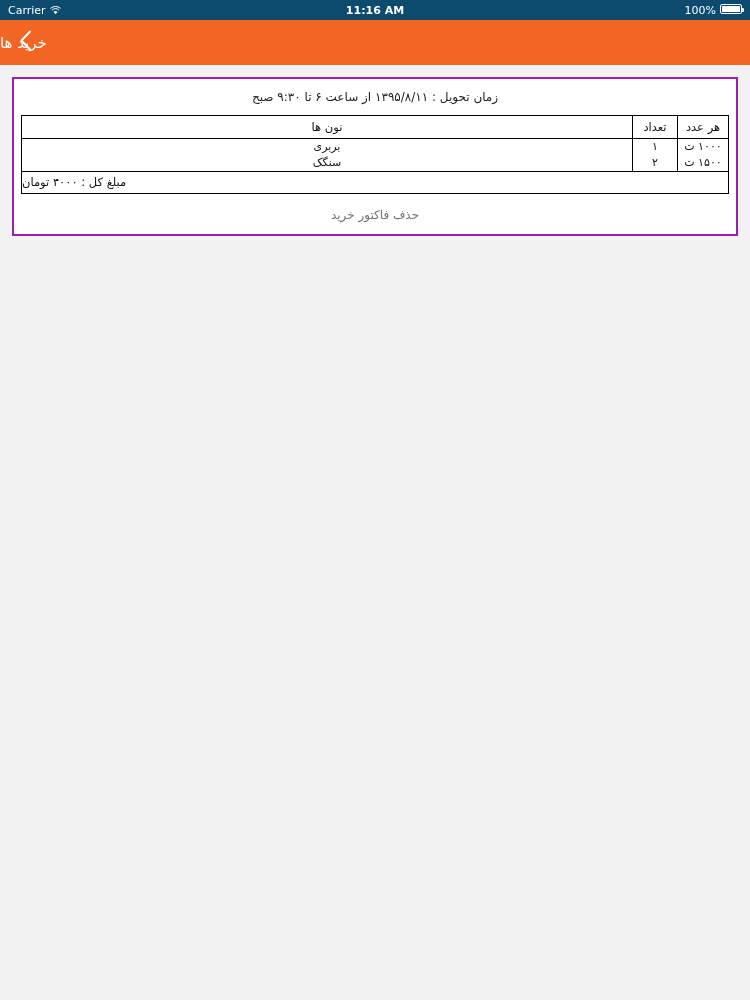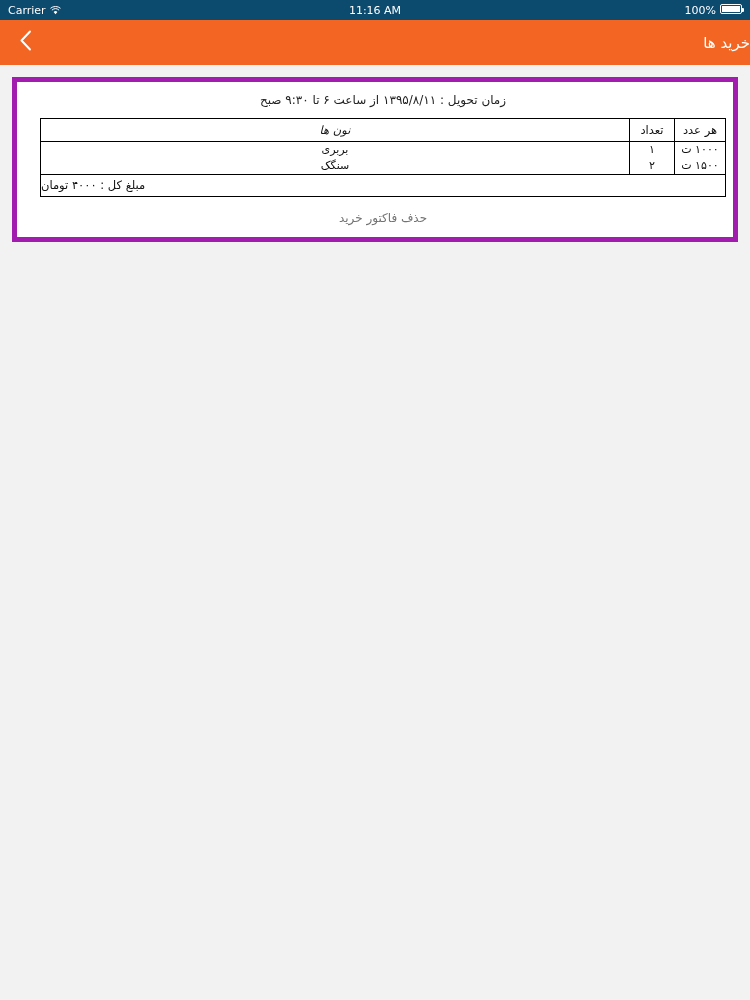--- a/index.html
+++ b/index.html
@@ -31,21 +31,21 @@
     display: flex;
     align-items: center;
     gap: 4px;
     white-space: nowrap;
   }
   .status-center {
     position: absolute;
     left: 0; right: 0;
     text-align: center;
     font-size: 11px;
-    font-weight: normal;
+    font-weight: bold;
     pointer-events: none;
   }
   .status-right {
     margin-left: auto;
     display: flex;
     align-items: flex-start;
     gap: 4px;
     white-space: nowrap;
   }
   .wifi-icon svg { display: block; }
@@ -87,33 +87,33 @@
     left: 14px;
     top: 0;
     bottom: 0;
     display: flex;
     align-items: center;
     cursor: pointer;
     padding: 0 6px;
   }
   .nav-title {
     width: 100%;
-    text-align: right;
+    text-align: left;
     color: #ffffff;
     font-size: 15px;
   }
 
   
   .content {
     padding: 12px 12px 0 12px;
   }
   .card {
     background: #ffffff;
-    border: 5px solid #a21caf;
-    padding: 8px 7px 10px 23px;
+    border: 2px solid #a21caf;
+    padding: 8px 7px 10px 7px;
     box-sizing: border-box;
   }
   .delivery-time {
     text-align: center;
     font-size: 12px;
     color: #222222;
     padding: 3px 0 11px 0;
   }
 
   table.invoice {
@@ -128,21 +128,21 @@
     border: 1px solid #000000;
     padding: 0;
   }
   table.invoice th {
     font-weight: normal;
     font-size: 11.5px;
     height: 22px;
     text-align: center;
     vertical-align: middle;
   }
-  .col-name  { width: auto; font-style: italic; }
+  .col-name  { width: auto; }
   .col-count { width: 44px; }
   .col-price { width: 50px; }
 
   .items-cell {
     padding: 3px 6px 4px 6px;
     vertical-align: top;
     text-align: right;
     line-height: 1.45;
   }
   .items-cell .item-line { white-space: nowrap; text-align: center; }

